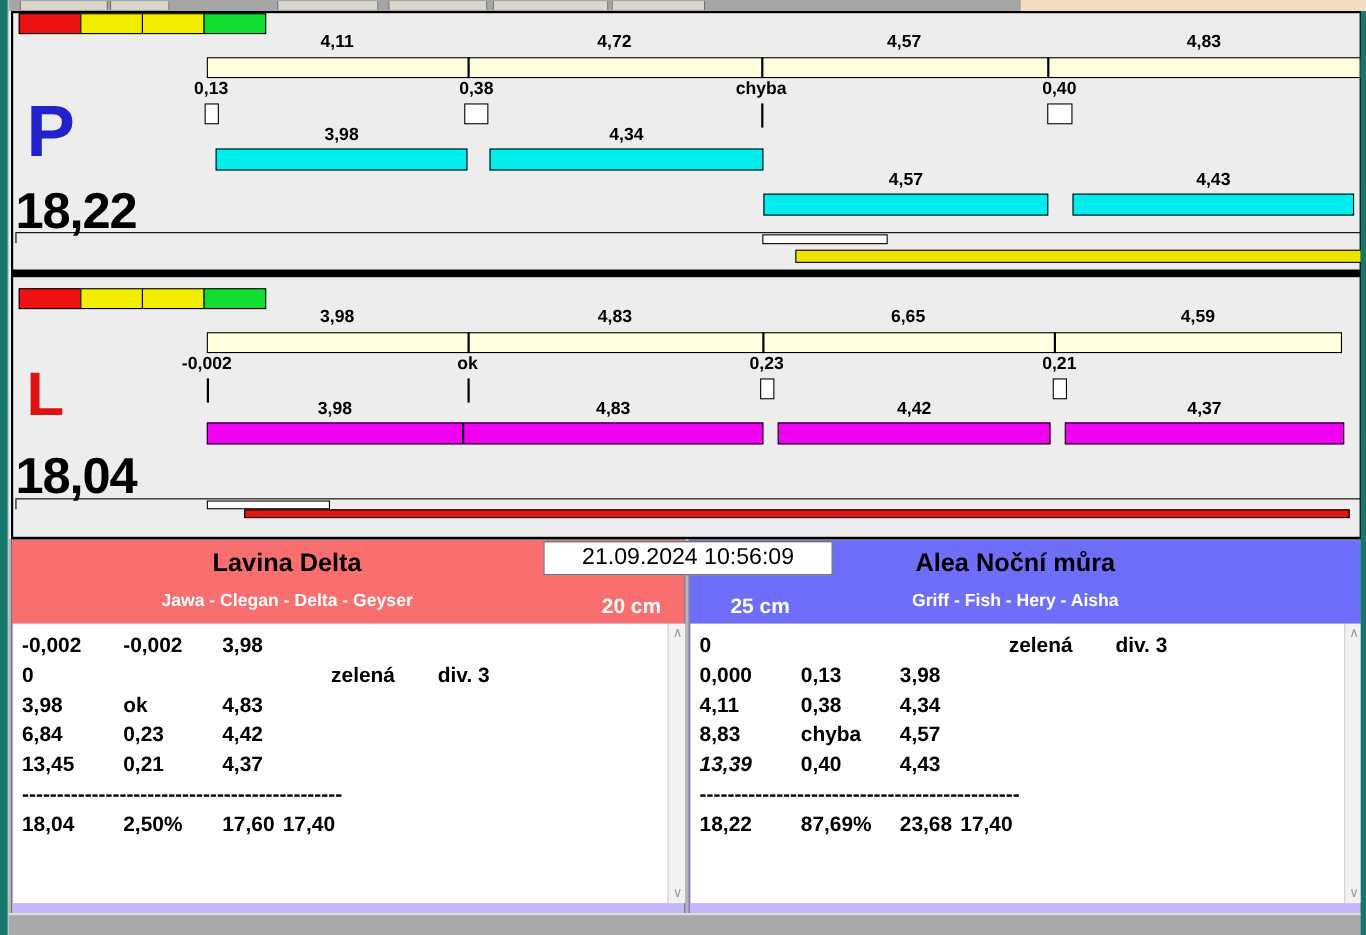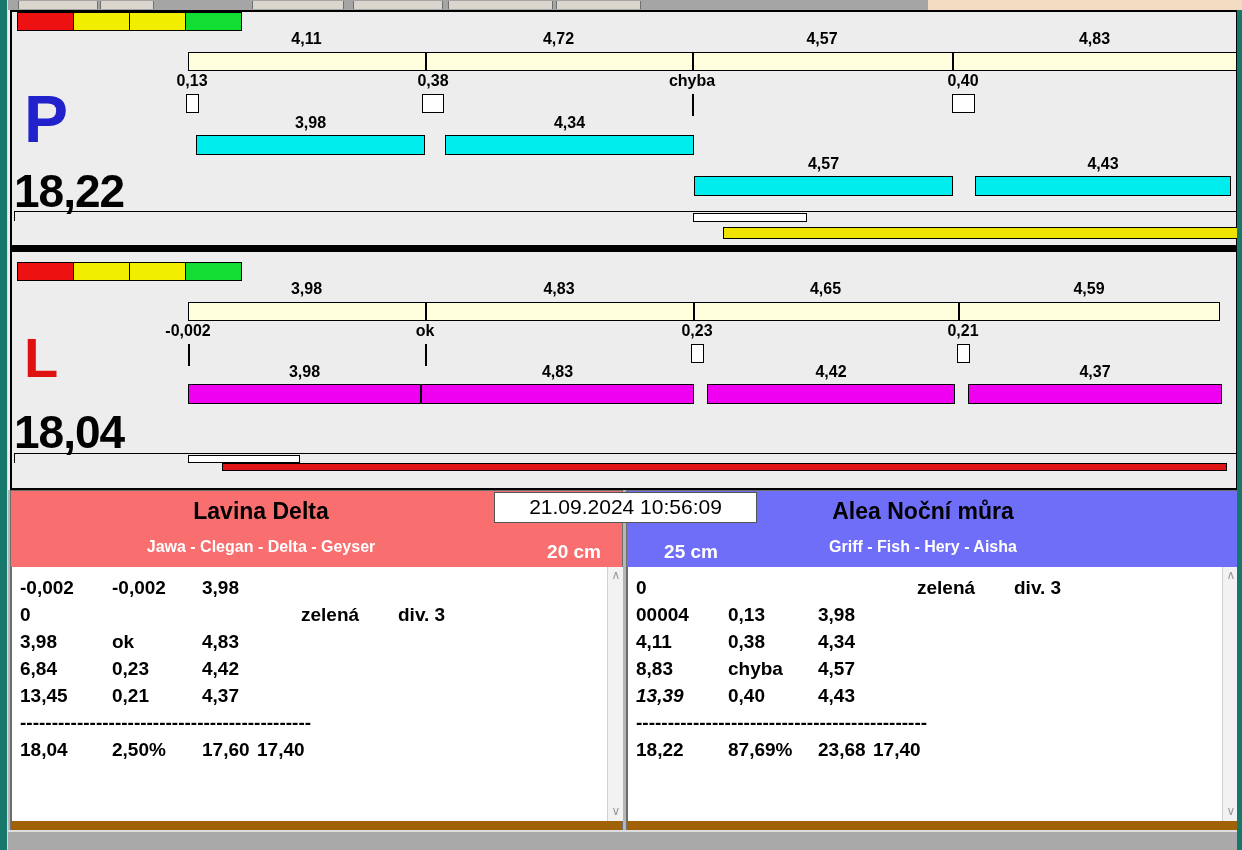--- a/index.html
+++ b/index.html
@@ -24,21 +24,21 @@
   .tickline{position:absolute;width:2px;height:22px;background:#000;}
   .tickbox{position:absolute;height:19px;background:#fff;border:1px solid #000;box-sizing:border-box;}
   .legbar{position:absolute;height:20px;border:1px solid #000;box-sizing:border-box;}
   .lane-letter{position:absolute;font-weight:700;line-height:1;}
   .lane-total{position:absolute;font-weight:700;font-size:46px;line-height:1;letter-spacing:-1px;color:#000;}
   .baseline{position:absolute;height:1px;background:#000;}
   .ltick{position:absolute;width:1px;height:9px;background:#000;}
   .markerbar{position:absolute;border:1px solid #000;box-sizing:border-box;}
   
   #bottom-bg{left:7px;top:490px;width:1235px;height:342px;background:#B6B6B6;}
-  .team-panel{position:absolute;top:490px;height:342px;border:1px solid #6f6f6f;box-sizing:border-box;background:#a16207;padding-left:20px;}
+  .team-panel{position:absolute;top:490px;height:342px;border:1px solid #6f6f6f;box-sizing:border-box;background:#c4b5fd;padding-left:20px;}
   .team-header{position:absolute;left:0;top:0;width:100%;height:76px;}
   .team-name{position:absolute;top:7px;font-weight:700;font-size:23px;color:#000;text-align:center;white-space:nowrap;transform:translateX(-50%);}
   .team-members{position:absolute;top:47px;font-weight:700;font-size:16px;color:#fff;text-align:center;white-space:nowrap;transform:translateX(-50%);}
   .team-category{position:absolute;top:50px;font-weight:700;font-size:19px;color:#fff;transform:translateX(-50%);white-space:nowrap;}
   .textarea{position:absolute;left:1px;top:76px;background:#fff;overflow:hidden;}
   .cell{position:absolute;font-weight:700;font-size:19px;white-space:nowrap;line-height:1;}
   .scrollbar{position:absolute;top:76px;width:16px;background:#F2F2F2;border-left:1px solid #d0d0d0;box-sizing:border-box;}
   .scroll-arrow{position:absolute;left:0;width:16px;height:16px;color:#9a9a9a;font-size:12px;font-weight:400;text-align:center;line-height:14px;}
   #datetime-box{left:494px;top:492px;width:263px;height:31px;background:#fff;border:1px solid #555;
     box-sizing:border-box;font-size:21px;text-align:center;line-height:28px;color:#000;white-space:nowrap;}
@@ -101,21 +101,21 @@
       <div class="sq" style="left: 17px; top: 262px; background: rgb(238, 17, 17);"></div>
       <div class="sq" style="left: 73px; top: 262px; background: rgb(242, 238, 0);"></div>
       <div class="sq" style="left: 129px; top: 262px; background: rgb(242, 238, 0);"></div>
       <div class="sq" style="left: 185px; top: 262px; background: rgb(17, 221, 51);"></div>
       <div class="cream" style="left: 188px; top: 302px; width: 1032px; height: 19px;"></div>
       <div class="cdiv" style="left: 425px; top: 302px; height: 19px;"></div>
       <div class="cdiv" style="left: 693px; top: 302px; height: 19px;"></div>
       <div class="cdiv" style="left: 958px; top: 302px; height: 19px;"></div>
       <div class="num" style="left: 306.5px; top: 281px;">3,98</div>
       <div class="num" style="left: 559px; top: 281px;">4,83</div>
-      <div class="num" style="left: 825.5px; top: 281px;">4,65</div>
+      <div class="num" style="left: 825.5px; top: 281px;">6,65</div>
       <div class="num" style="left: 1089px; top: 281px;">4,59</div>
       <div class="num" style="left: 188px; top: 323px;">-0,002</div>
       <div class="tickline" style="left: 188px; top: 344px;"></div>
       <div class="num" style="left: 425px; top: 323px;">ok</div>
       <div class="tickline" style="left: 425px; top: 344px;"></div>
       <div class="num" style="left: 697px; top: 323px;">0,23</div>
       <div class="tickbox" style="left: 690.5px; top: 344px; width: 13px;"></div>
       <div class="num" style="left: 963px; top: 323px;">0,21</div>
       <div class="tickbox" style="left: 956.5px; top: 344px; width: 13px;"></div>
       <div class="num" style="left: 304.5px; top: 364px;">3,98</div>
@@ -175,21 +175,21 @@
   <div class="team-panel" id="team-right" style="left:626px;width:612px;">
     <div class="team-header" style="background: rgb(110, 110, 249);">
       <div class="team-name" style="left:296px;">Alea Noční můra</div>
       <div class="team-members" style="left:296px;">Griff - Fish - Hery - Aisha</div>
       <div class="team-category" style="left:64px;">25 cm</div>
     </div>
     <div class="textarea" style="width:594px;height:254px;" id="text-right">
         <div class="cell" style="left: 8px; top: 11px;">0</div>
         <div class="cell" style="left: 289px; top: 11px;">zelená</div>
         <div class="cell" style="left: 386px; top: 11px;">div. 3</div>
-        <div class="cell" style="left: 8px; top: 38px;">00004</div>
+        <div class="cell" style="left: 8px; top: 38px;">0,000</div>
         <div class="cell" style="left: 100px; top: 38px;">0,13</div>
         <div class="cell" style="left: 190px; top: 38px;">3,98</div>
         <div class="cell" style="left: 8px; top: 65px;">4,11</div>
         <div class="cell" style="left: 100px; top: 65px;">0,38</div>
         <div class="cell" style="left: 190px; top: 65px;">4,34</div>
         <div class="cell" style="left: 8px; top: 92px;">8,83</div>
         <div class="cell" style="left: 100px; top: 92px;">chyba</div>
         <div class="cell" style="left: 190px; top: 92px;">4,57</div>
         <div class="cell" style="left: 8px; top: 119px; font-style: italic;">13,39</div>
         <div class="cell" style="left: 100px; top: 119px;">0,40</div>

